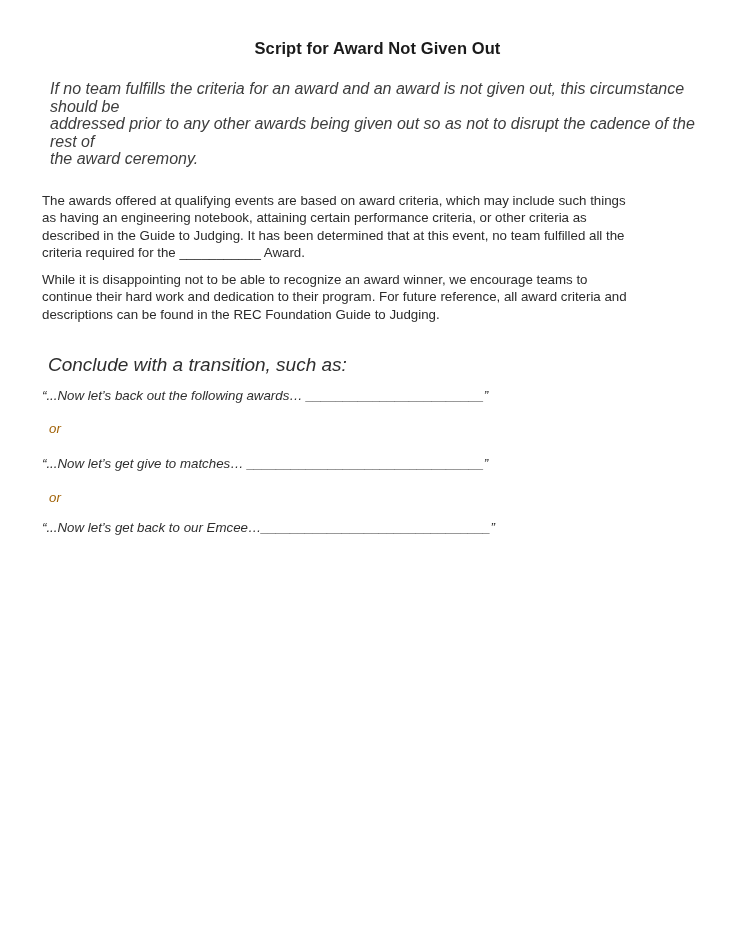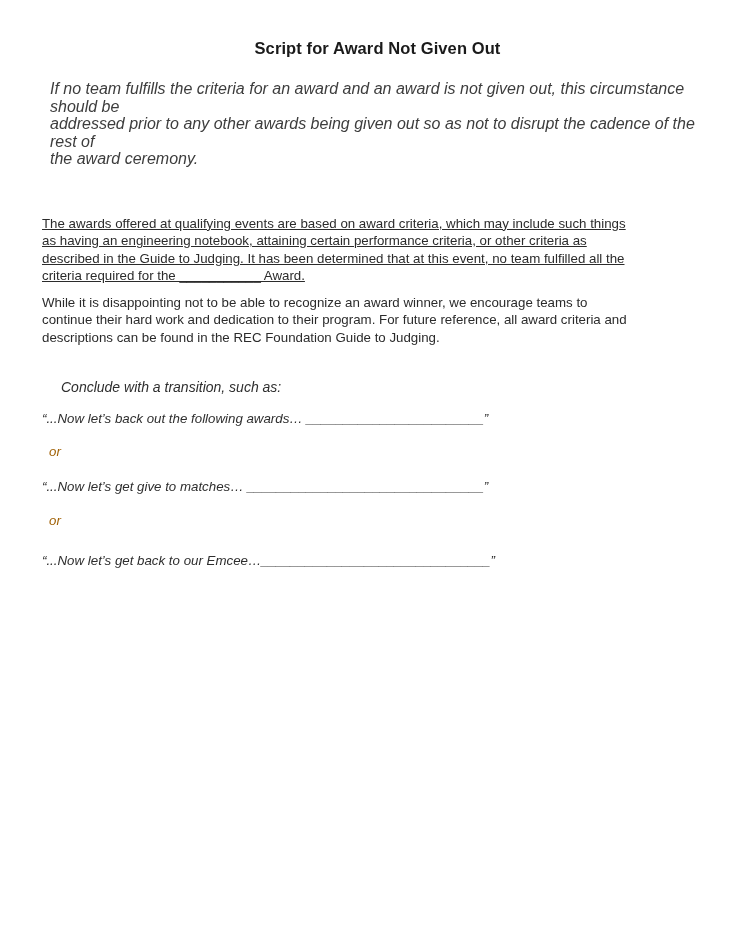--- a/index.html
+++ b/index.html
@@ -31,40 +31,40 @@
     color: #3d3d3d;
     white-space: pre-line;
   }
   .para {
     font-size: 13.3px;
     line-height: 17.5px;
     color: #2b2b2b;
     white-space: pre-line;
     margin: 0;
   }
-  .para1 { margin-top: 47px; text-decoration: underline; }
+  .para1 { margin-top: 24px; }
   .para2 { margin-top: 9px; }
   .trans-label {
-    margin: 33px 0 0 13px;
+    margin: 33px 0 0 0;
     padding-left: 6px;
     font-style: italic;
-    font-size: 14px;
+    font-size: 19px;
     line-height: 17.5px;
     color: #2e2e2e;
   }
   .quote {
     margin: 13px 0 0 0;
     font-style: italic;
     font-size: 13.3px;
     line-height: 17.5px;
     color: #2e2e2e;
     white-space: pre;
   }
   .quote2 { margin-top: 17px; }
-  .quote3 { margin-top: 22px; }
+  .quote3 { margin-top: 12px; }
   .or-sep {
     margin: 16px 0 0 0;
     padding-left: 7px;
     font-style: italic;
     font-size: 13.3px;
     line-height: 17.5px;
     color: #a16207;
   }
   .or-sep2 { margin-top: 17px; }
   .footer {

